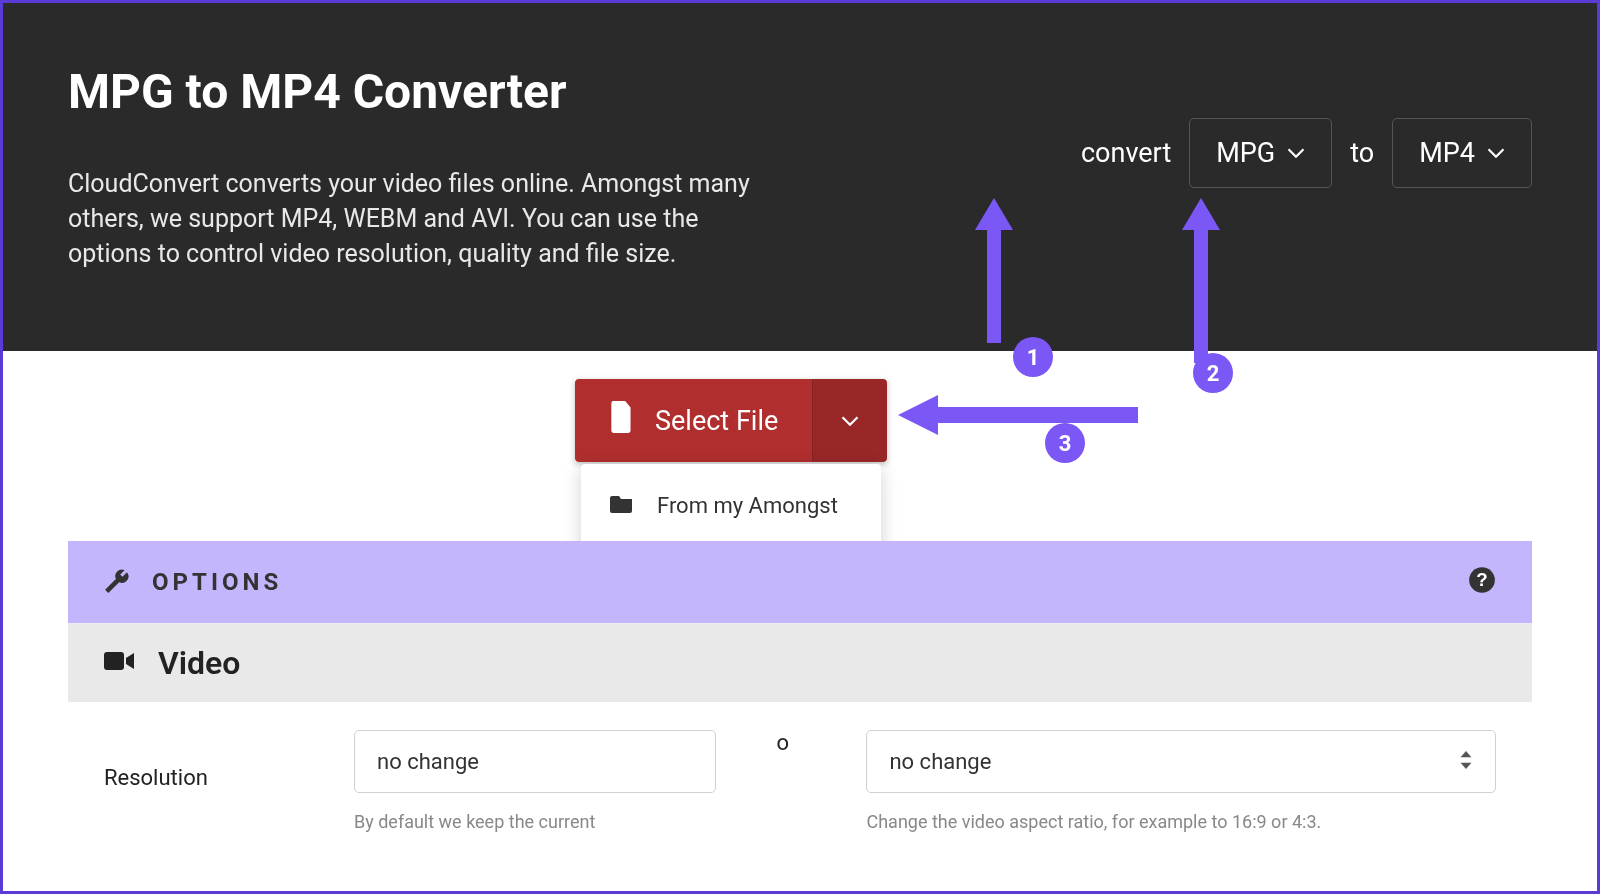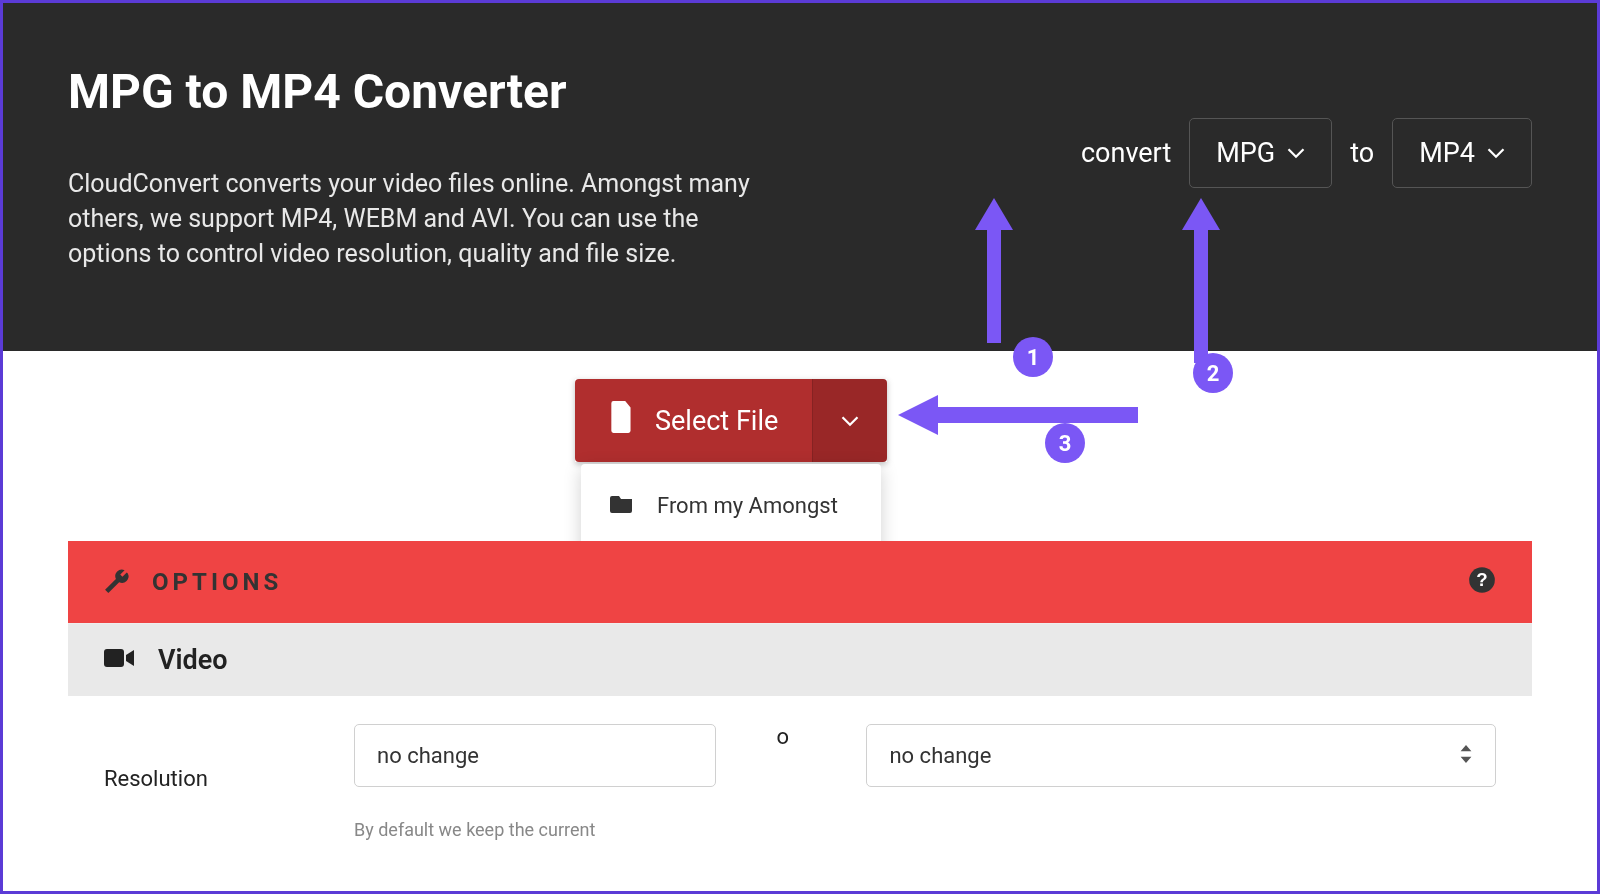--- a/index.html
+++ b/index.html
@@ -118,21 +118,21 @@
     font-size: 22px;
     color: #333;
     cursor: pointer;
   }
   .dd-icon { width: 26px; text-align: center; }
   .dd-icon svg { width: 24px; height: 22px; fill: #333; }
   .options-panel {
     margin-top: 150px;
   }
   .options-header {
-    background: #ef4444;
+    background: #c4b5fd;
     display: flex;
     align-items: center;
     padding: 26px 36px;
     border-bottom: 1px solid #eee;
     position: relative;
   }
   .options-header .title {
     font-size: 24px;
     font-weight: 700;
     letter-spacing: 4px;
@@ -147,21 +147,21 @@
   }
   .help-icon svg { width: 28px; height: 28px; fill:#333; }
   .video-section {
     background: #e9e9e9;
     display: flex;
     align-items: center;
     padding: 20px 36px;
     gap: 24px;
   }
   .video-section .label {
-    font-size: 27px;
+    font-size: 32px;
     font-weight: 600;
     color: #222;
   }
   .camera-icon svg { width: 30px; height: 24px; fill:#222; }
   .fields-row {
     display: flex;
     padding: 28px 36px 10px 36px;
     gap: 60px;
     background:#fff;
   }
@@ -179,21 +179,21 @@
     color: #333;
     display: flex;
     align-items: center;
     justify-content: space-between;
     cursor: pointer;
     background:#fff;
   }
   .field-help {
     font-size: 18px;
     color: #888;
-    margin-top: 30px;
+    margin-top: 16px;
     line-height: 1.4;
   }
   .sort-icon svg { width: 14px; height: 18px; fill:#555; }
   
   .annot { position: absolute; pointer-events: none; }
   .bubble {
     width: 40px; height: 40px;
     border-radius: 50%;
     background: #7b57f5;
     color: #fff;
@@ -341,20 +341,21 @@
           <div class="field-label" style="min-width:20px;">o</div>
           <div style="flex:1;">
             <div class="field-select">
               <span>no change</span>
               <span class="sort-icon">
                 <svg viewBox="0 0 14 20">
                     <path d="M7 0 L13 7 H1 Z M7 20 L1 13 H13 Z"></path>
                   </svg>
               </span>
             </div>
+            <div class="field-help">Change the video aspect ratio, for example to 16:9 or 4:3.</div>
           </div>
         </div>
       </div>
     </div>
   </div>
 </div>
 
 <div class="annot" style="left:968px; top:195px;">
   <svg width="46" height="145" viewBox="0 0 46 145">
       <path d="M23 0 L42 32 L30 32 L30 145 L16 145 L16 32 L4 32 Z" fill="#7b57f5"></path>

